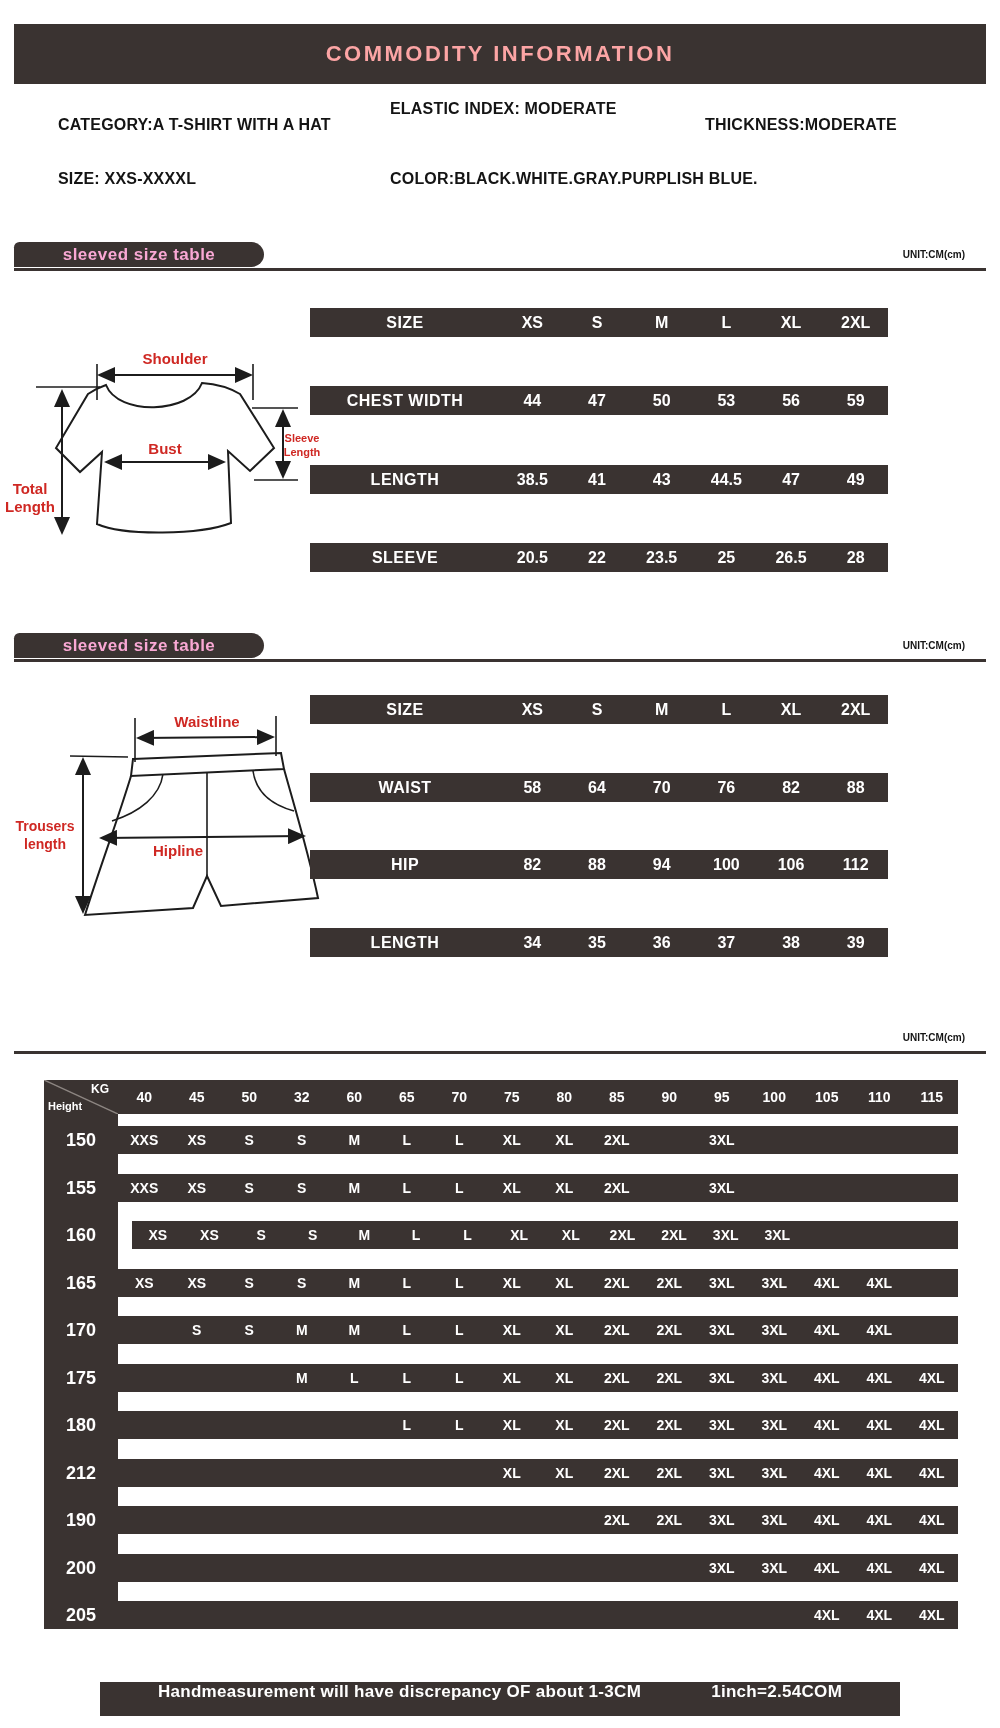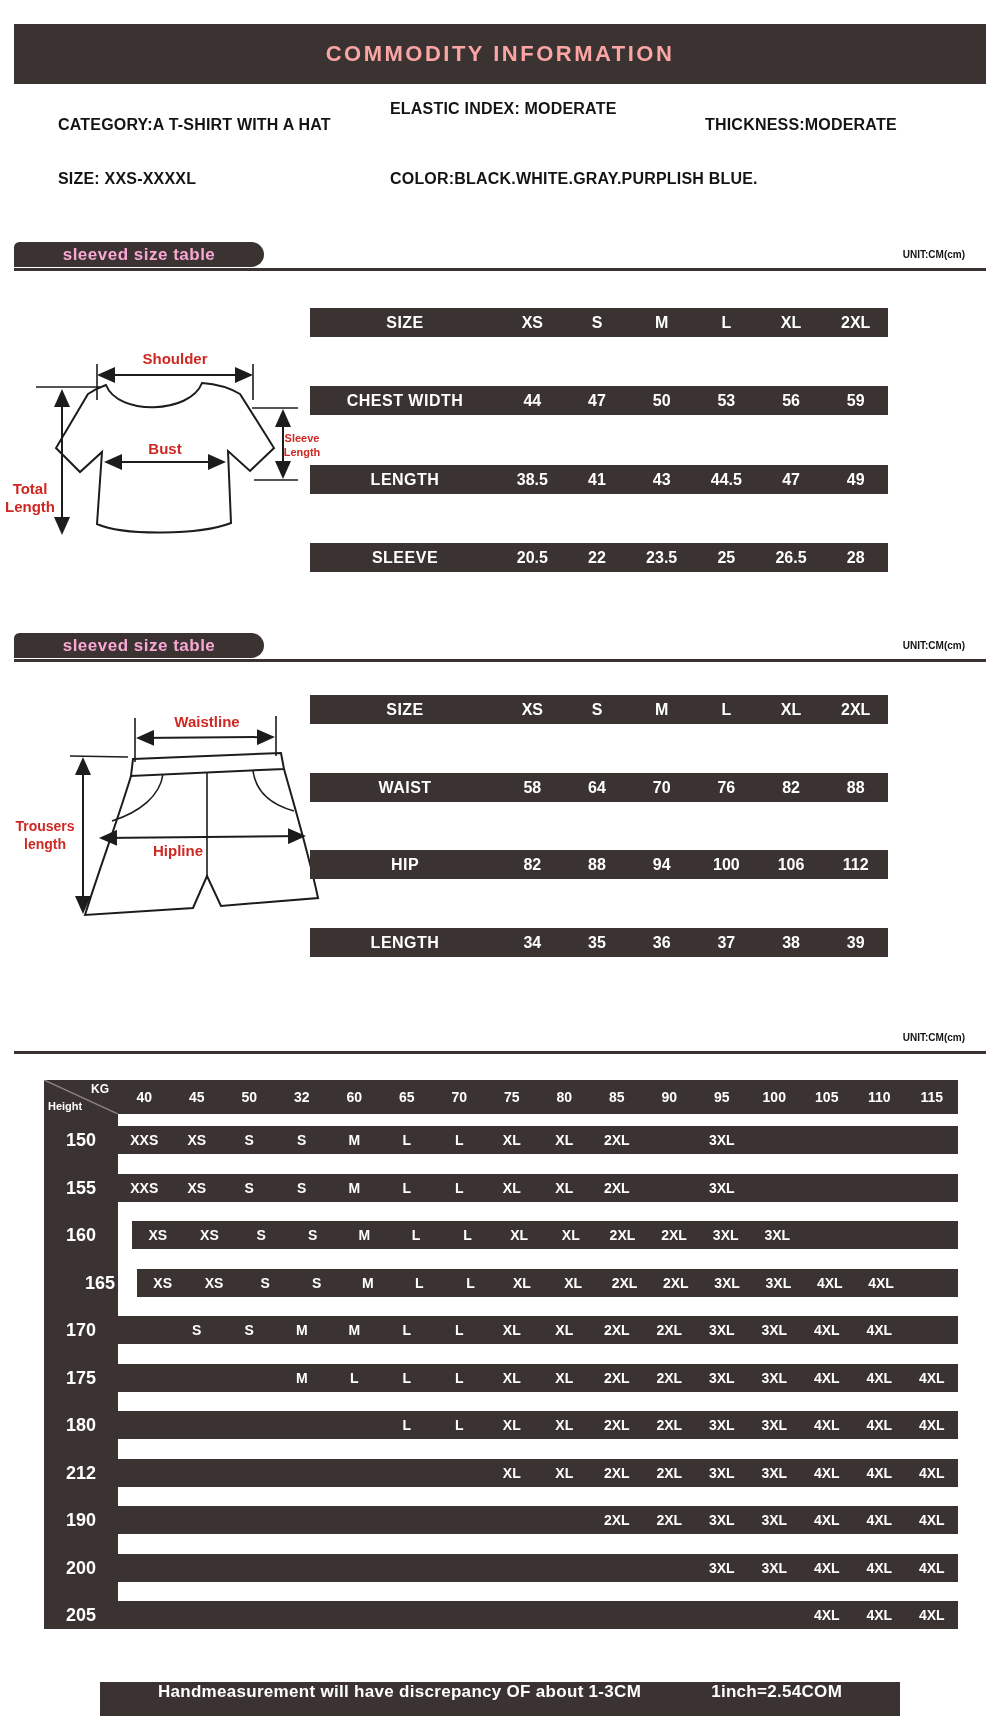--- a/index.html
+++ b/index.html
@@ -298,21 +298,21 @@
             <span class="mx-cell">XL</span>
             <span class="mx-cell">2XL</span>
             <span class="mx-cell">2XL</span>
             <span class="mx-cell">3XL</span>
             <span class="mx-cell">3XL</span>
             <span class="mx-cell"></span>
             <span class="mx-cell"></span>
             <span class="mx-cell"></span>
           </div>
         </div>
-        <div class="mx-row" style="top: 189px; padding-left: 19px;">
+        <div class="mx-row" style="top: 189px;">
           <span class="mx-height">165</span>
           <div class="mx-bar">
             <span class="mx-cell">XS</span>
             <span class="mx-cell">XS</span>
             <span class="mx-cell">S</span>
             <span class="mx-cell">S</span>
             <span class="mx-cell">M</span>
             <span class="mx-cell">L</span>
             <span class="mx-cell">L</span>
             <span class="mx-cell">XL</span>

